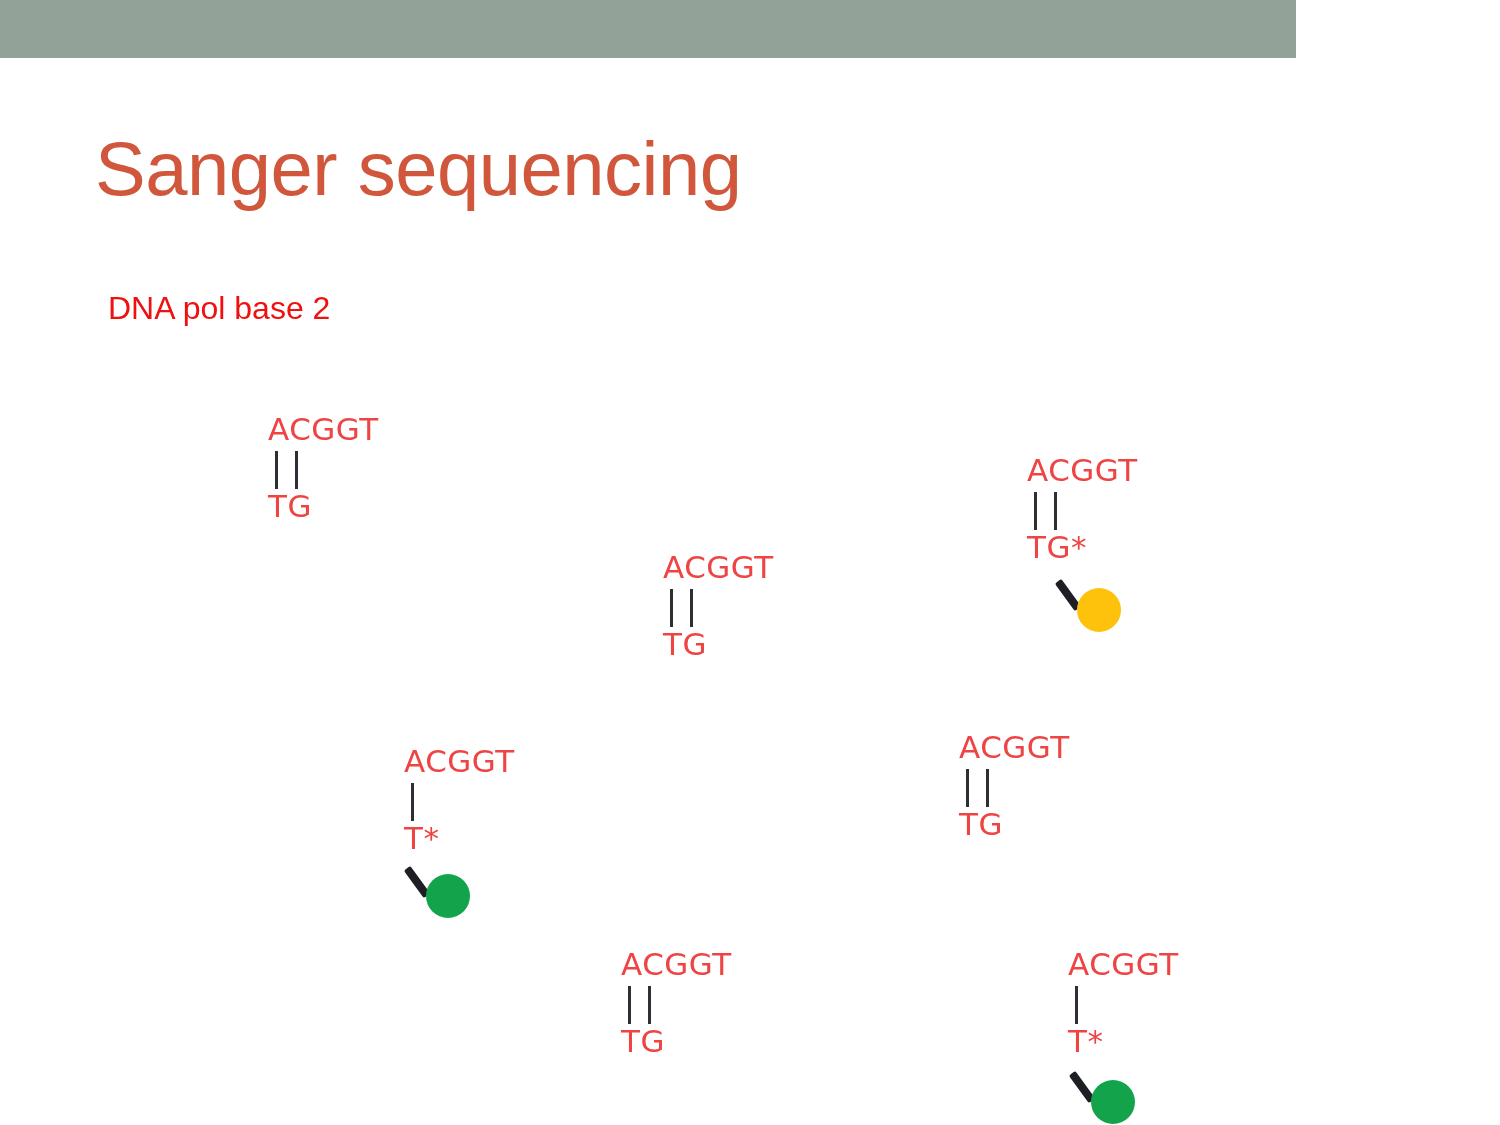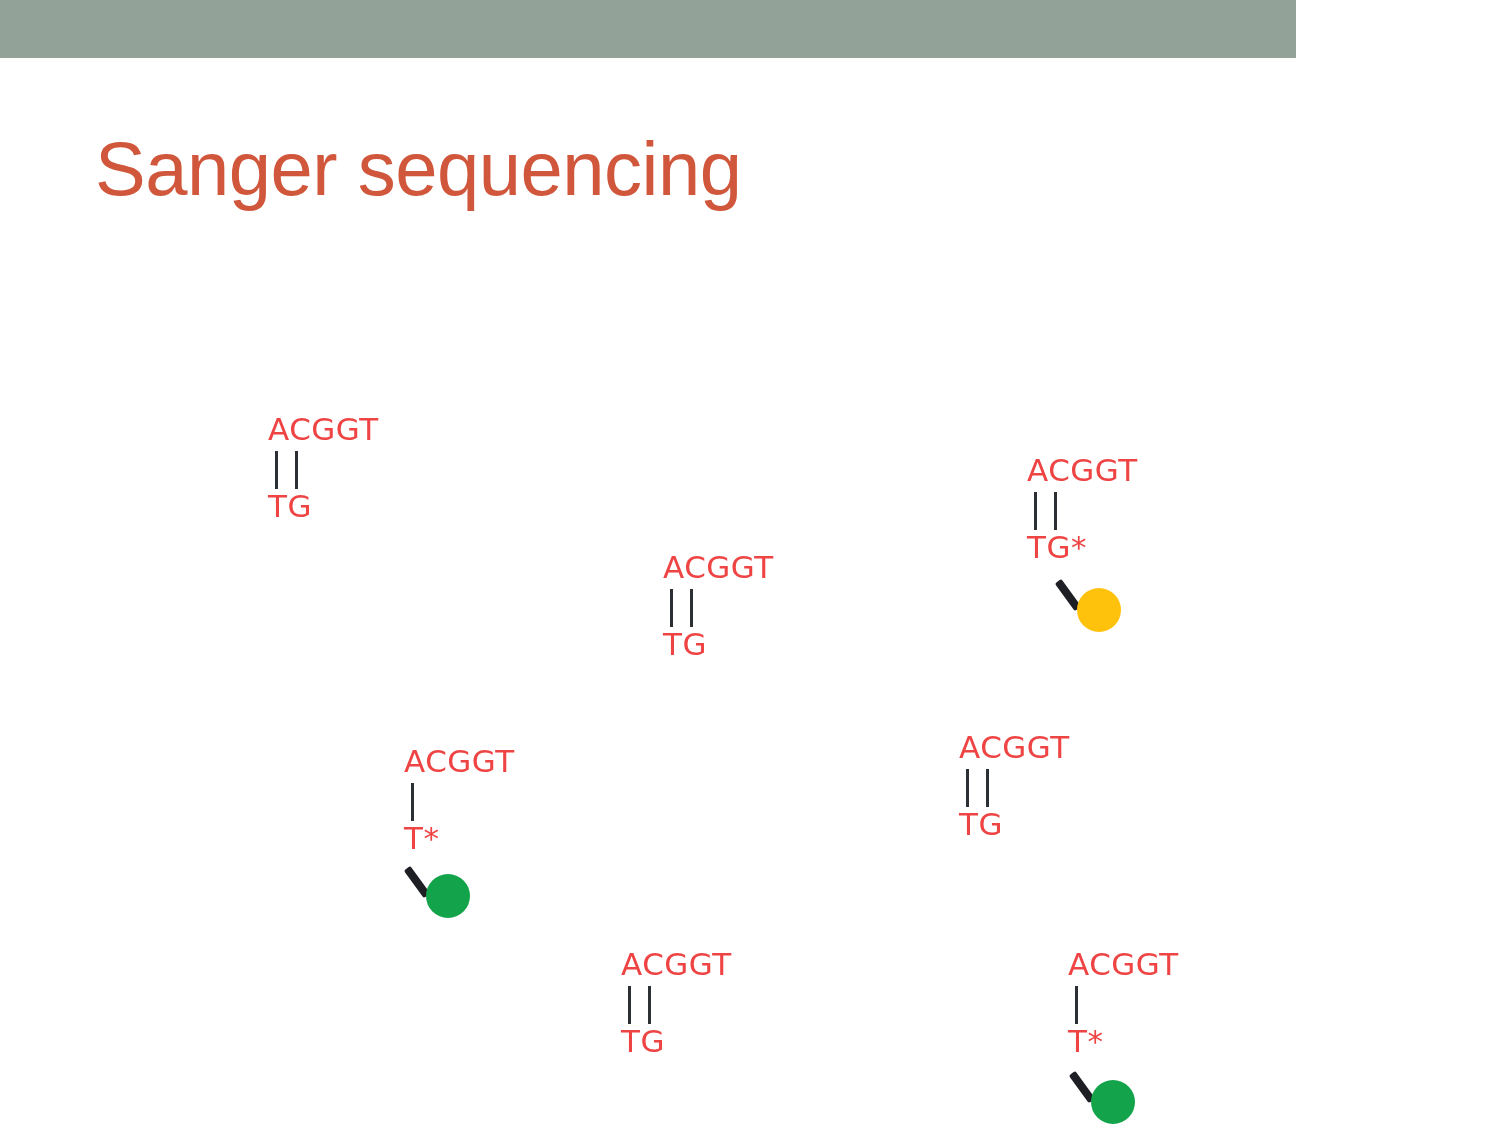--- a/index.html
+++ b/index.html
@@ -102,20 +102,21 @@
 </style>
 </head>
 <body>
 
 <div id="slide">
 
   <div id="header-bar"></div>
 
   <div id="slide-title">Sanger sequencing</div>
 
+  <div id="subtitle">DNA pol base 2</div>
 
   <div class="strand" style="left:268px; top:414px;">
     <span class="top-seq">ACGGT</span>
     <span class="bonds">
       <i class="bond b1"></i>
       <i class="bond b2"></i>
     </span>
     <span class="bottom-seq">TG</span>
   </div>
 

